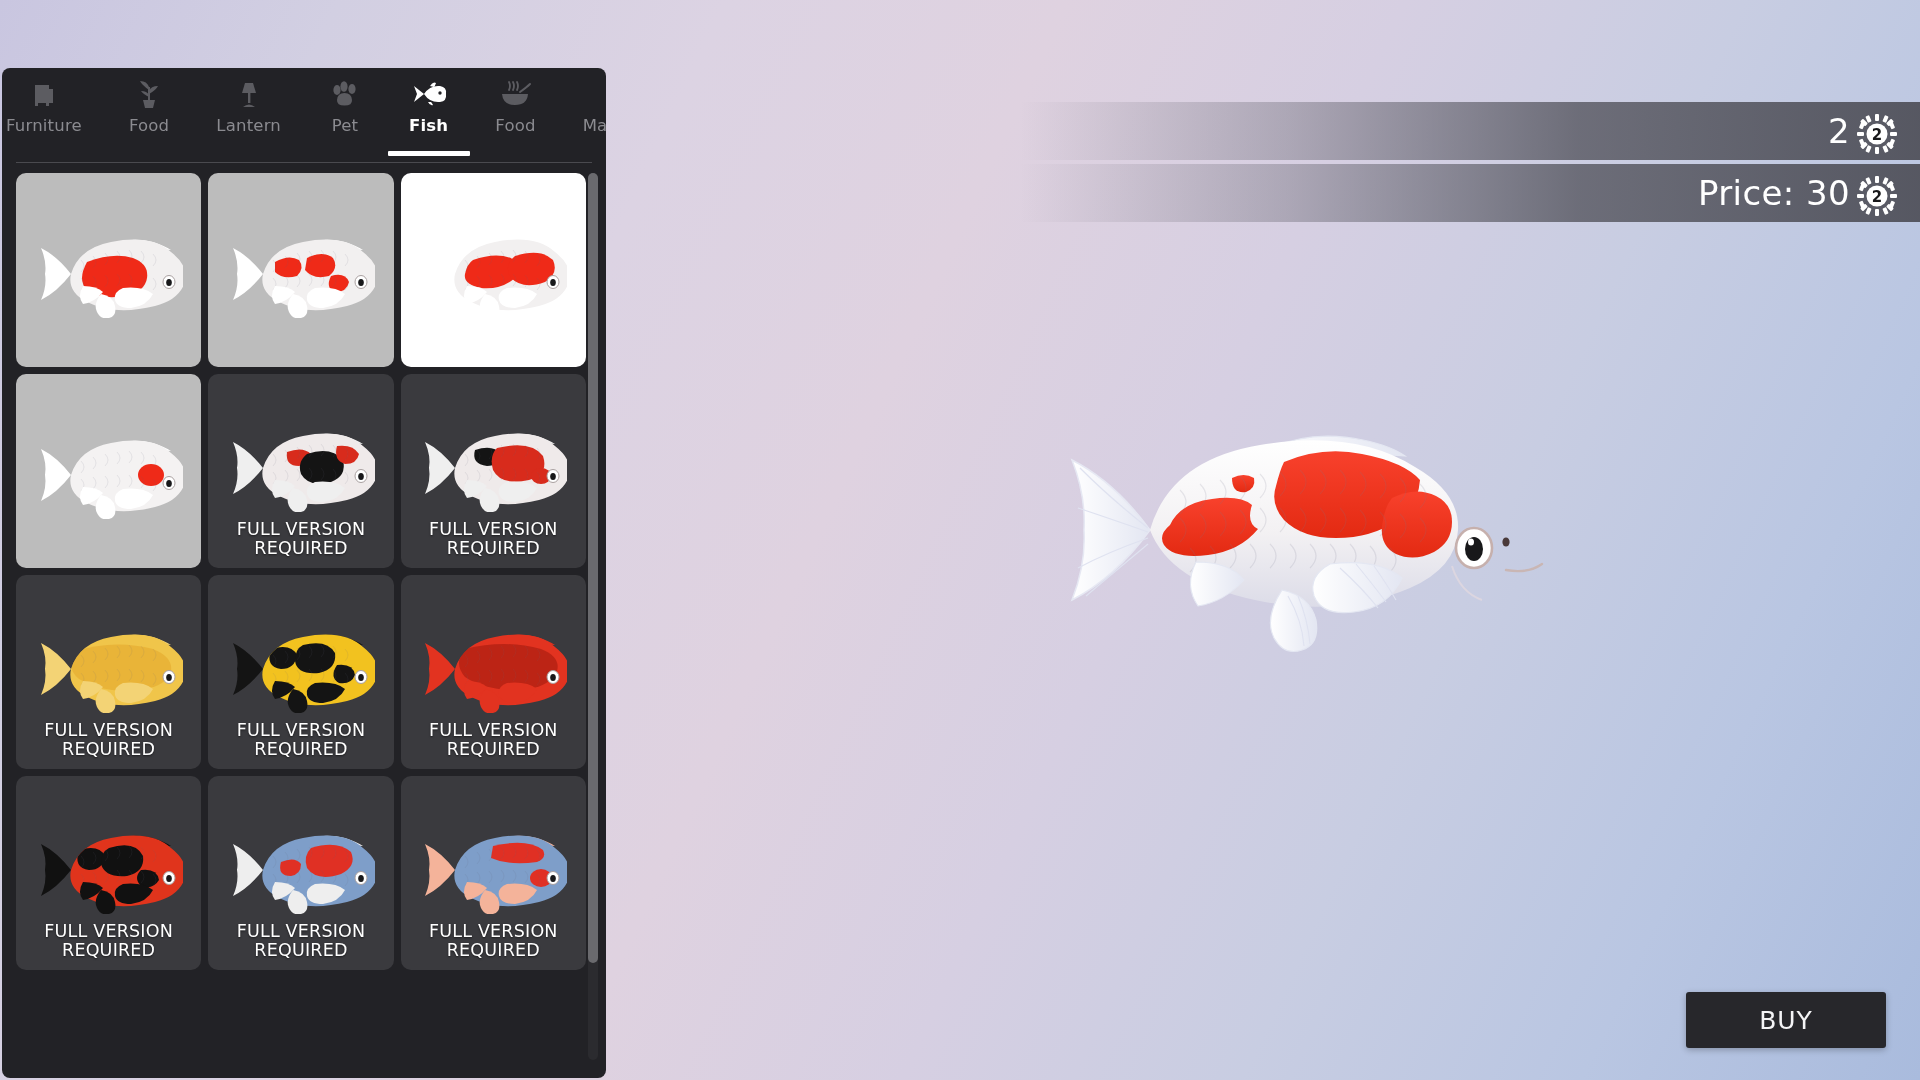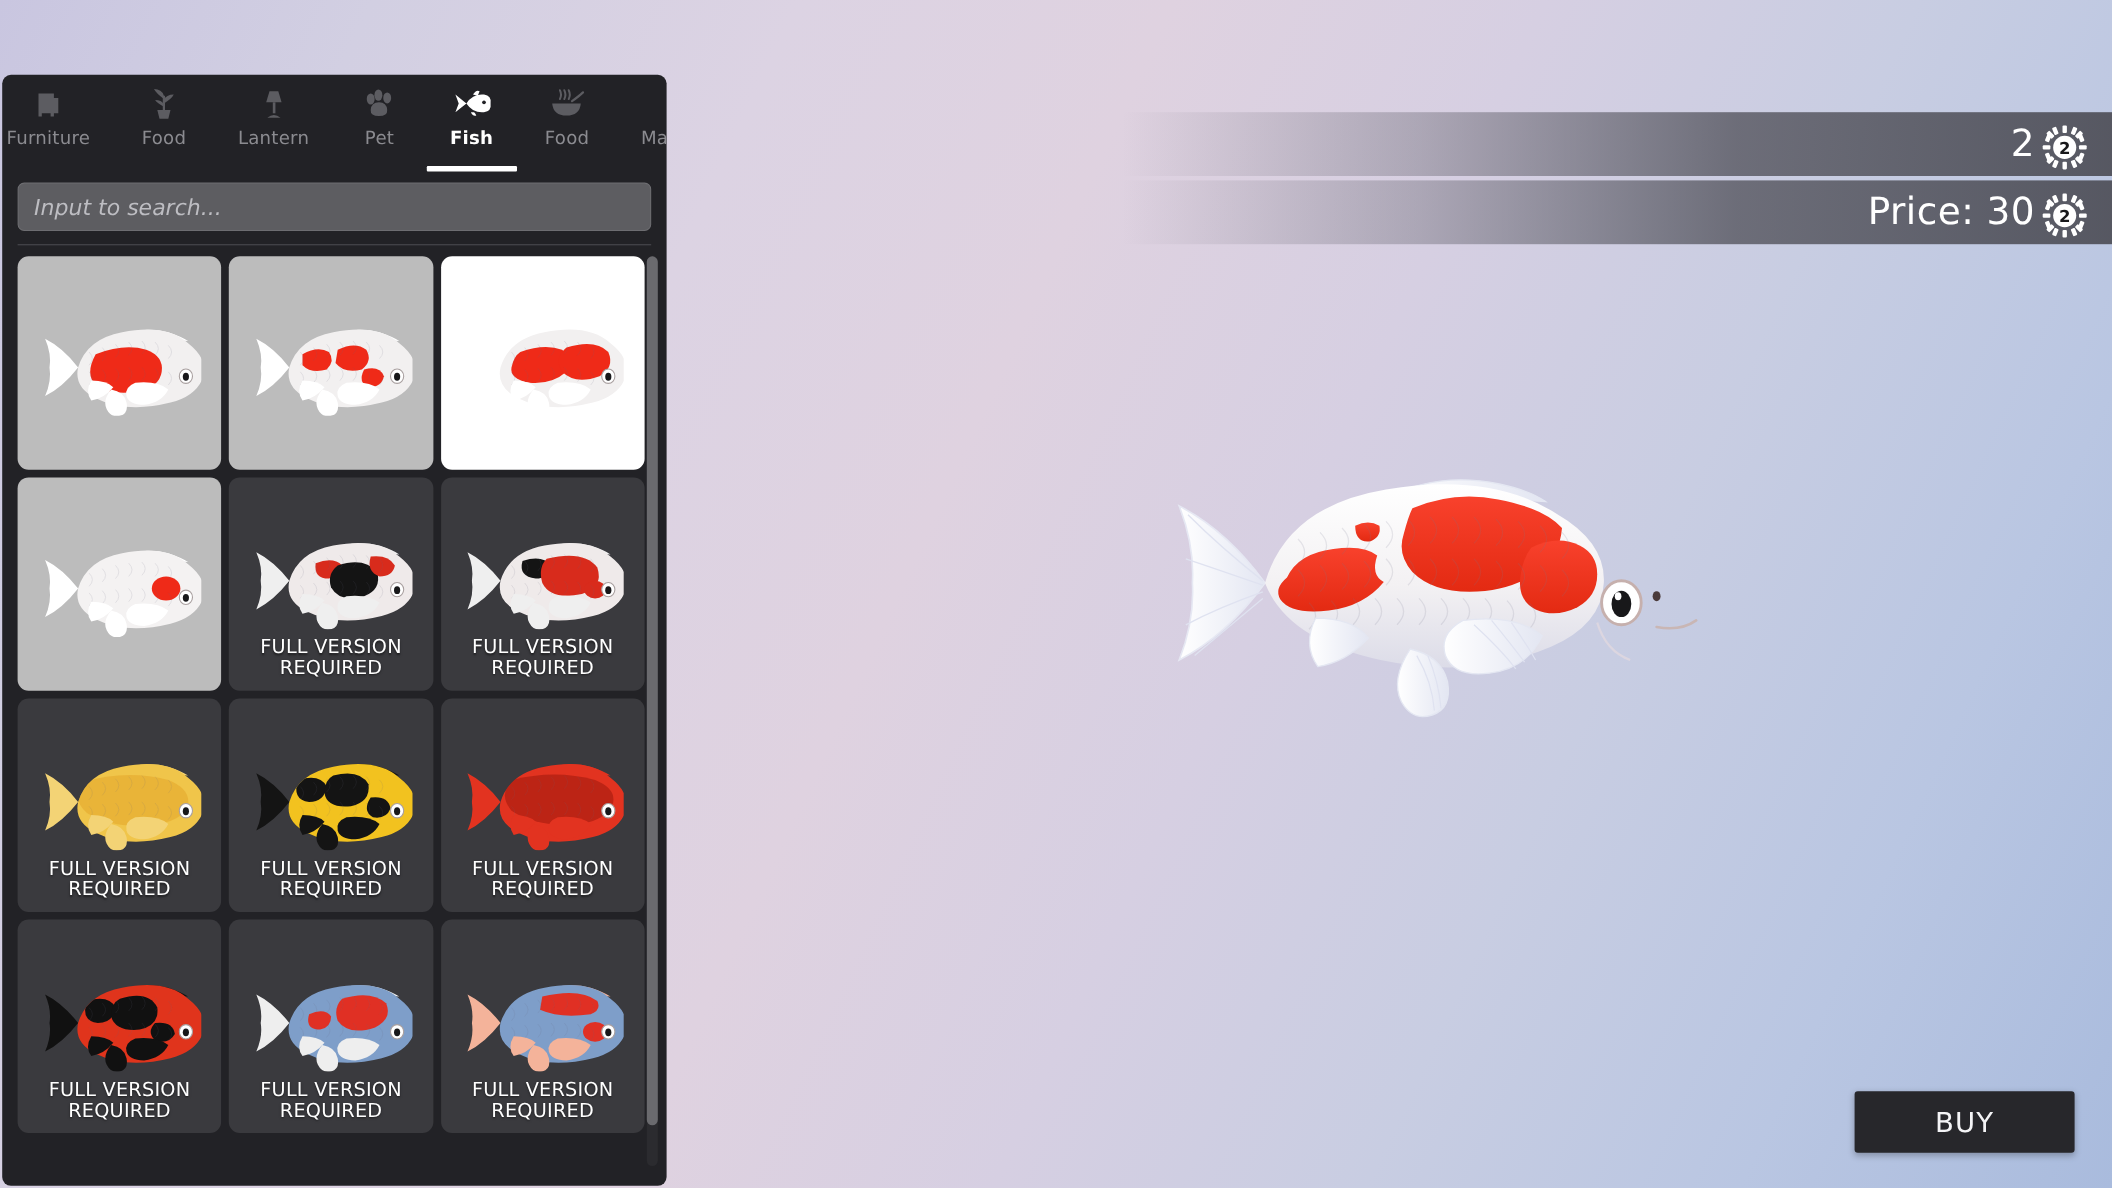--- a/index.html
+++ b/index.html
@@ -368,25 +368,20 @@
             <path d="M23 7 q0 -4 3 -5 q1 3 -1 5 z" fill="#5c5c61"></path>
             <path d="M26 9 q4 -1 5 1 q-3 2 -5 1 z" fill="#5c5c61"></path>
           </svg>
         </span>
         <span class="tlabel">Material</span>
 
       </div>
 
     </div>
 
-    <div class="search-wrap">
-      <div class="search-box">
-        <span class="ph">Input to search...</span>
-      </div>
-    </div>
 
     <div class="divider"></div>
 
     <div class="grid-scroll">
       <div class="grid" id="item-grid">
           <div class="cell unlocked">
             <div class="fishart">
               <svg width="148" height="96" viewBox="0 0 148 96">
                 <defs>
                   <clipPath id="ckoi-red-white-a">

